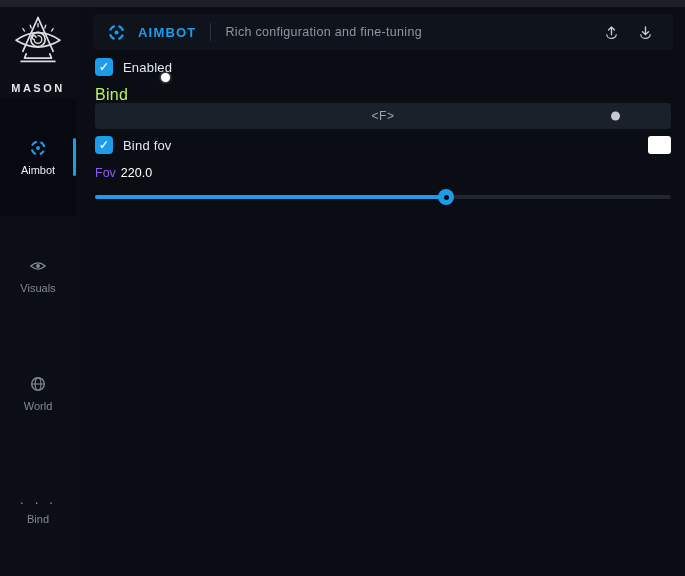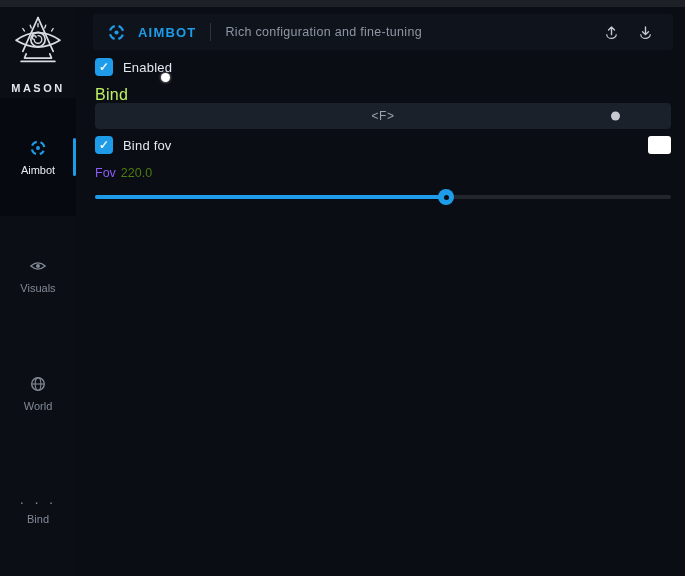--- a/index.html
+++ b/index.html
@@ -71,21 +71,21 @@
   .bind-dot {
     position:absolute; left:516px; top:50%; transform:translateY(-50%);
     width:9px; height:9px; border-radius:50%; background:#c7cbd1;
   }
   .swatch {
     position:absolute; left:572px; top:129px; width:23px; height:18px;
     border-radius:3px; cursor:pointer;
   }
   .fov-row { position:absolute; left:19px; top:159px; font-size:12.5px; }
   .fov-name { color:#8b5cf6; }
-  .fov-value { color:#4d7c0f; margin-left:5px;text-align:center; }
+  .fov-value { color:#ffffff; margin-left:5px;text-align:center; }
   .slider {
     position:absolute; left:19px; top:182px; width:576px; height:16px; cursor:pointer;
   }
   .slider-track {
     position:absolute; top:6px; left:0; width:100%; height:4px;
     background:#22272e; border-radius:2px;
   }
   .slider-fill {
     position:absolute; top:6px; left:0; height:4px;
     background:#1f9ce9; border-radius:2px;

